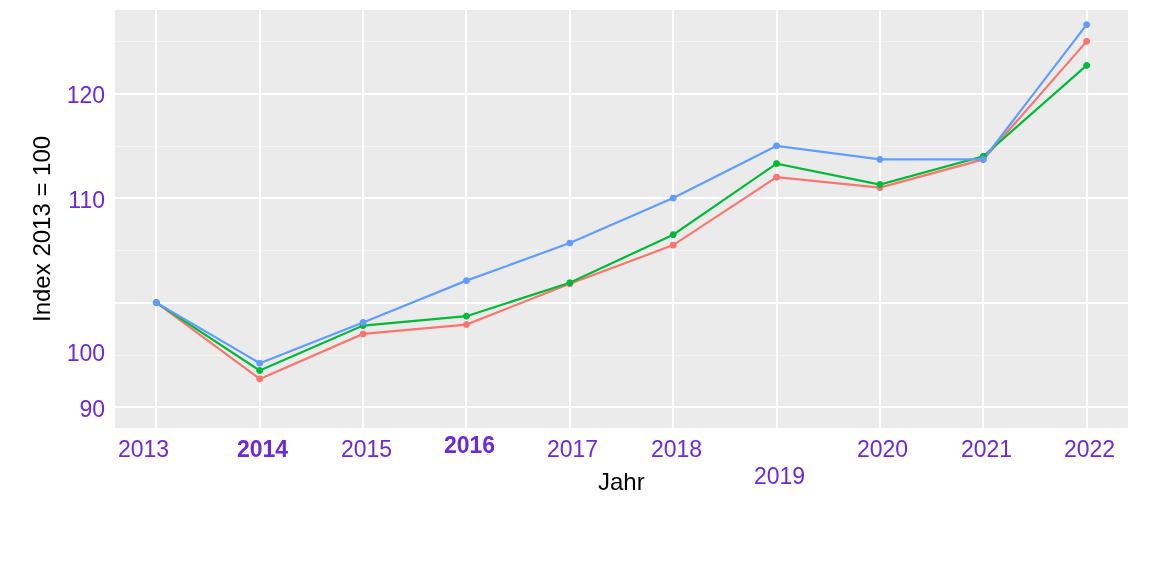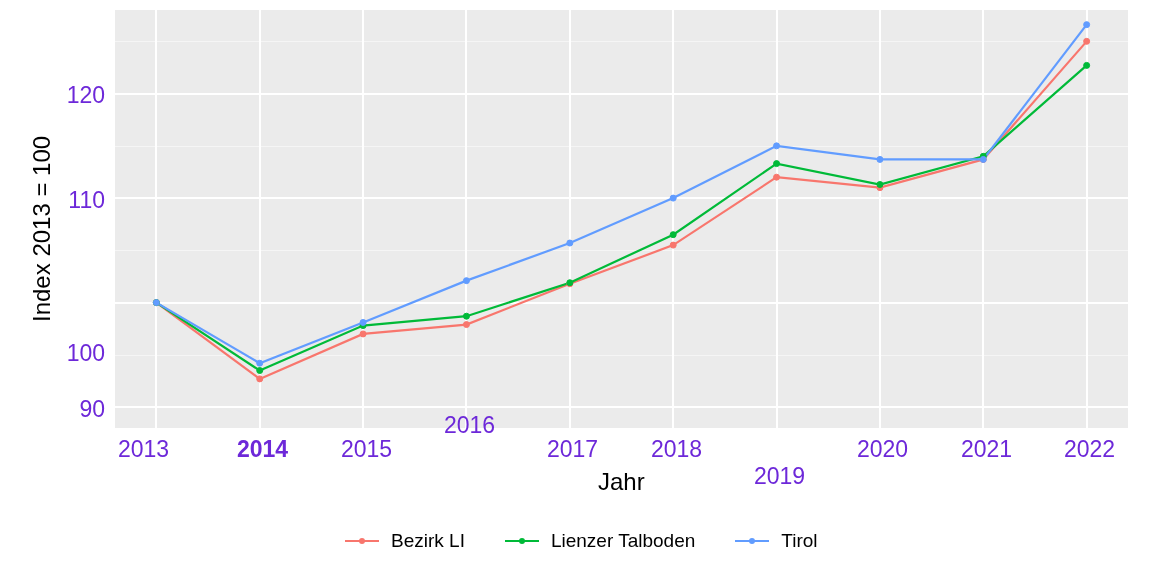--- a/index.html
+++ b/index.html
@@ -162,48 +162,25 @@
   </div>
 
   <div class="axis-tick-label" style="right:1047px; top:82px;">120</div>
   <div class="axis-tick-label" style="right:1047px; top:187px;">110</div>
   <div class="axis-tick-label" style="right:1047px; top:296px;margin-top:44px;">100</div>
   <div class="axis-tick-label" style="right:1047px; top:396px;">90</div>
 
   <div class="axis-tick-label" style="left:118px; top:436px;">2013</div>
   <div class="axis-tick-label" style="left:237px; top:436px;font-weight:bold;">2014</div>
   <div class="axis-tick-label" style="left:341px; top:436px;">2015</div>
-  <div class="axis-tick-label" style="left:444px; top:412px;">2016</div>
+  <div class="axis-tick-label" style="left:444px; top:432px;font-weight:bold;">2016</div>
   <div class="axis-tick-label" style="left:547px; top:436px;">2017</div>
   <div class="axis-tick-label" style="left:651px; top:436px;text-align:right;">2018</div>
   <div class="axis-tick-label" style="left:754px; top:436px;margin-top:27px;">2019</div>
   <div class="axis-tick-label" style="left:857px; top:436px;">2020</div>
   <div class="axis-tick-label" style="left:961px; top:436px;text-align:right;">2021</div>
   <div class="axis-tick-label" style="left:1064px; top:436px;">2022</div>
 
   <div class="axis-title" style="left:598px; top:468px;">Jahr</div>
   <div class="axis-title y-axis-title" style="left:28px; top:322px;">Index  2013  = 100</div>
 
-  <div class="legend" style="left:345px; top:530px;">
-    <div class="legend-item">
-      <div class="legend-key">
-        <div class="keyline" style="background:#f8766d;"></div>
-        <div class="keydot" style="background:#f8766d;"></div>
-      </div>
-      <span>Bezirk LI</span>
-    </div>
-    <div class="legend-item">
-      <div class="legend-key">
-        <div class="keyline" style="background:#00ba38;"></div>
-        <div class="keydot" style="background:#00ba38;"></div>
-      </div>
-      <span>Lienzer Talboden</span>
-    </div>
-    <div class="legend-item">
-      <div class="legend-key">
-        <div class="keyline" style="background:#619cff;"></div>
-        <div class="keydot" style="background:#619cff;"></div>
-      </div>
-      <span>Tirol</span>
-    </div>
-  </div>
 
 </div>
 
 </body></html>

